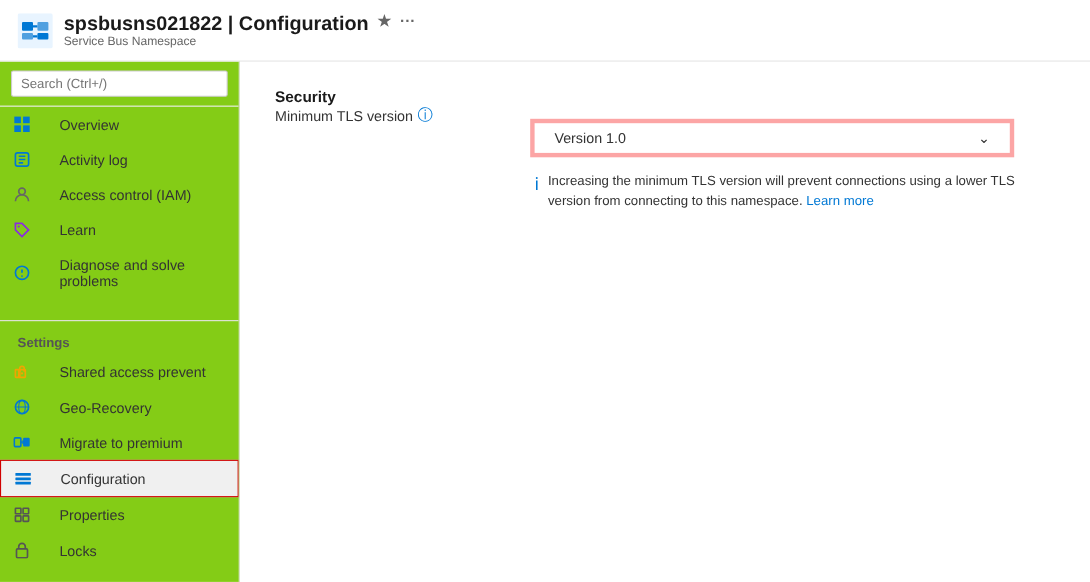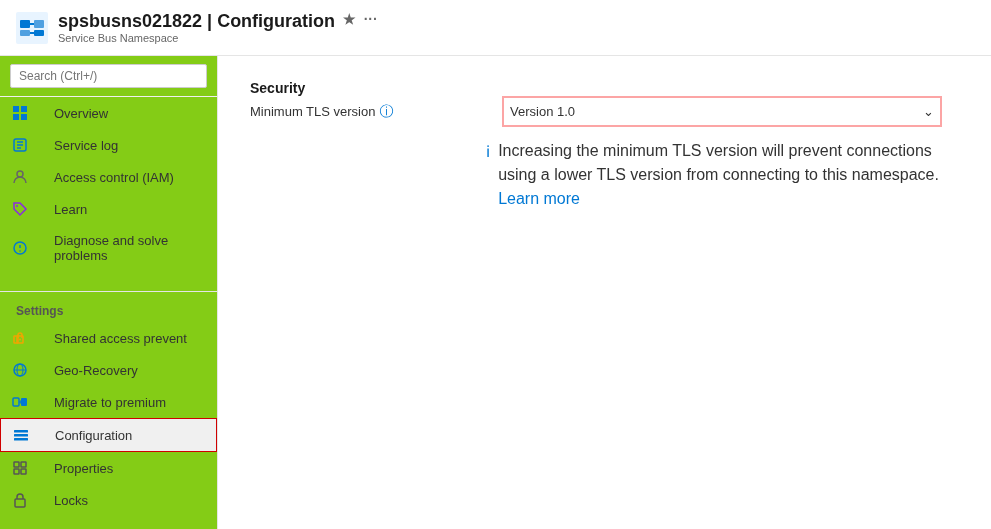--- a/index.html
+++ b/index.html
@@ -39,31 +39,31 @@
     .icon-migrate { color: #0078d4; }
     .icon-encryption { color: #555; }
     .icon-config { color: #0078d4; }
     .icon-props { color: #555; }
     .icon-locks { color: #555; }
 
     
     .content { flex: 1; padding: 24px 32px; overflow-y: auto; }
     .content-section-title { font-size: 14px; font-weight: 600; color: #1a1a1a; }
 
-    .form-row { display: flex; align-items: center; margin-bottom: 12px; gap: 32px; }
+    .form-row { display: flex; align-items: flex-start; margin-bottom: 12px; gap: 12px; }
     .form-label { display: flex; align-items: center; gap: 4px; min-width: 220px; font-size: 13px; color: #333; }
     .form-label .info-icon { color: #0078d4; cursor: pointer; font-size: 14px; }
 
-    .dropdown-box { display: flex; align-items: center; justify-content: space-between; border: 2px solid #fca5a5; padding: 6px 6px; min-width: 440px; cursor: pointer; background: #fff; }
+    .dropdown-box { display: flex; align-items: center; justify-content: space-between; border: 4px solid #fca5a5; padding: 6px 18px; min-width: 440px; cursor: pointer; background: #fff; margin-top: 12px; }
     .dropdown-box span { font-size: 13px; color: #333; }
     .dropdown-chevron { color: #333; font-size: 12px; }
 
     .info-banner { display: flex; align-items: flex-start; gap: 8px; margin-top: 8px; margin-left: 236px; max-width: 520px; }
     .info-banner .info-icon-circle { color: #0078d4; font-size: 16px; flex-shrink: 0; margin-top: 1px; }
-    .info-banner .info-text { font-size: 16px; color: #333; line-height: 1.5; }
+    .info-banner .info-text { font-size: 12px; color: #333; line-height: 1.5; }
     .info-banner .info-text a { color: #0078d4; text-decoration: none; }
 
     
     .sidebar-scroll::-webkit-scrollbar { width: 6px; }
     .sidebar-scroll::-webkit-scrollbar-thumb { background: #c8c8c8; border-radius: 3px; }
     .sidebar-scroll::-webkit-scrollbar-track { background: transparent; }
   </style>
 </head>
 <body>
 
@@ -108,21 +108,21 @@
       </div>
       <div class="sidebar-item">
         <span class="icon icon-activity">
           <svg width="16" height="16" viewBox="0 0 16 16">
               <rect x="2" y="2" width="12" height="12" rx="2" fill="none" stroke="#0078d4" stroke-width="1.5"></rect>
               <line x1="5" y1="8" x2="11" y2="8" stroke="#0078d4" stroke-width="1.5"></line>
               <line x1="5" y1="5" x2="11" y2="5" stroke="#0078d4" stroke-width="1.5"></line>
               <line x1="5" y1="11" x2="9" y2="11" stroke="#0078d4" stroke-width="1.5"></line>
             </svg>
         </span>
-        <span>Service log</span>
+        <span>Activity log</span>
       </div>
       <div class="sidebar-item">
         <span class="icon icon-iam">
           <svg width="16" height="16" viewBox="0 0 16 16">
               <circle cx="8" cy="5" r="3" fill="none" stroke="#666" stroke-width="1.5"></circle>
               <path d="M2 14c0-3.3 2.7-6 6-6s6 2.7 6 6" fill="none" stroke="#666" stroke-width="1.5"></path>
             </svg>
         </span>
         <span>Access control (IAM)</span>
       </div>

